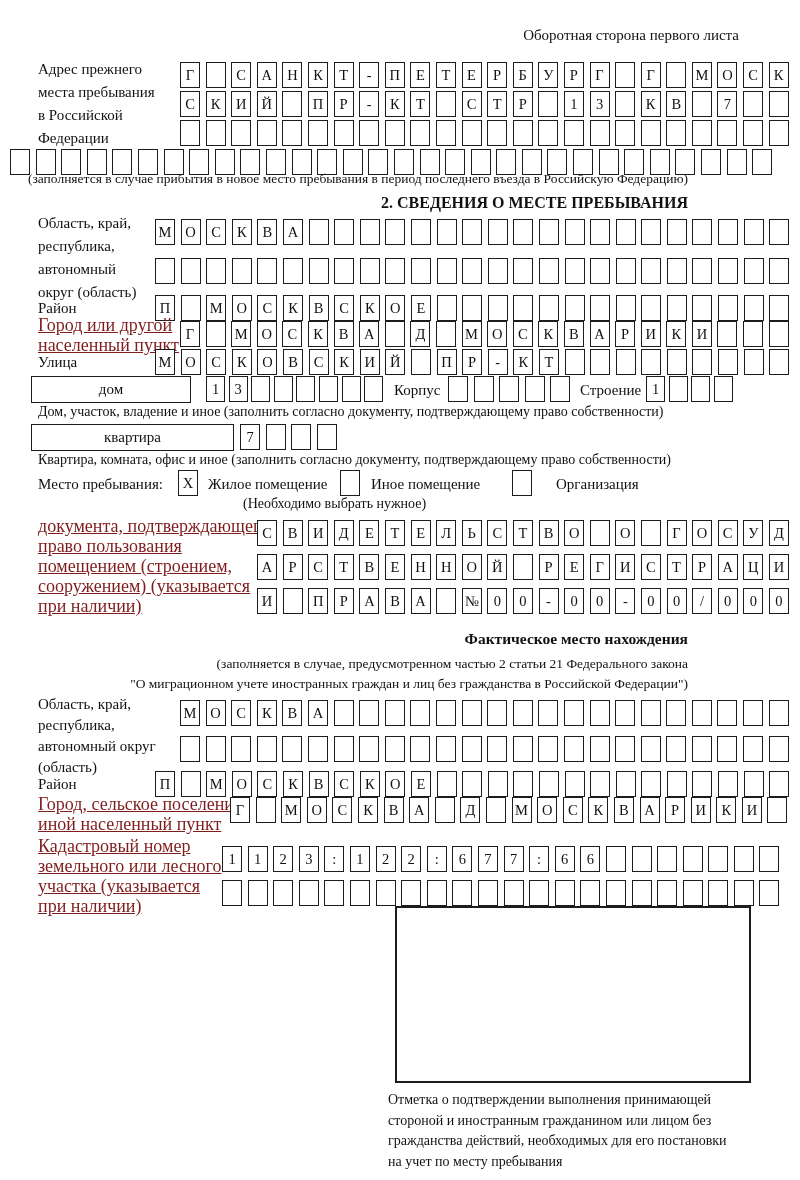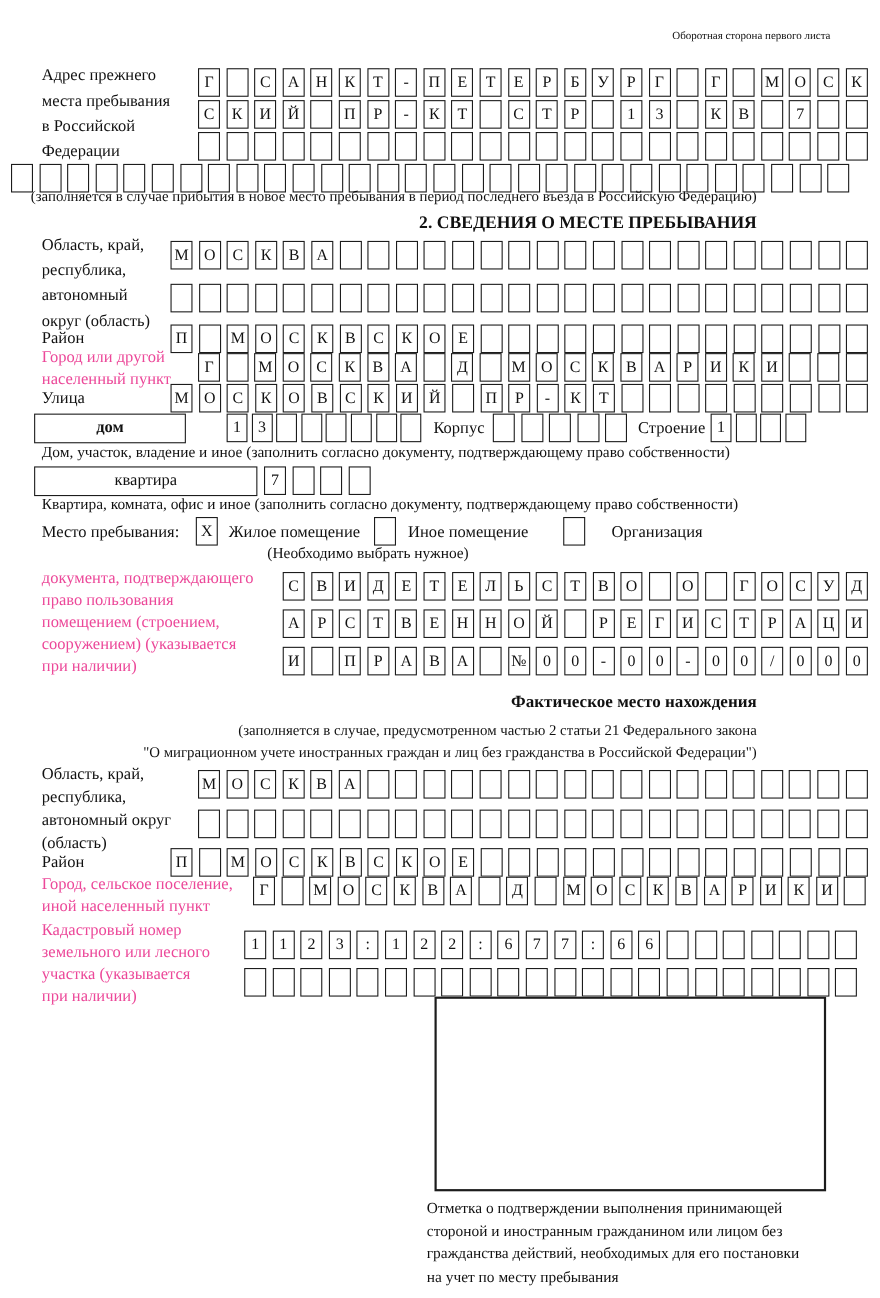--- a/index.html
+++ b/index.html
@@ -3,21 +3,21 @@
 <meta charset="utf-8">
 <style>
   html,body { margin:0; padding:0; background:#fff; }
   .page {
     position:relative; width:800px; height:1180px; background:#ffffff;
     font-family:"Liberation Serif","DejaVu Serif",serif; color:#111;
     overflow:hidden;
   }
   .abs { position:absolute; }
   .lbl { font-size:15px; line-height:23px; color:#111; }
-  .lbl20 { font-size:15px; line-height:20px; color:#ec4899; }
+  .lbl20 { font-size:18px; line-height:20px; color:#7f1d1d;text-decoration:underline; }
   .note { font-size:13.5px; color:#111; }
   .center { left:0; width:688px; text-align:right; }
   .hdr { font-size:16px; font-weight:bold; }
   .hdr2 { font-size:15.5px; font-weight:bold; }
   .brow { position:absolute; display:flex; }
   .cbox {
     box-sizing:border-box; flex:none;
     width:20px; height:26px; margin-right:5.6px;
     border:1.5px solid #1c1c1c; background:#fff;
     display:flex; align-items:center; justify-content:center;
@@ -30,21 +30,21 @@
     font-size:15px; background:#fff;
   }
   .bigbox { position:absolute; box-sizing:border-box; border:2px solid #1c1c1c; background:#fff; }
   .stamp-note { font-size:14px; line-height:20.5px; text-align:left; }
 </style>
 </head>
 <body>
 
 <div class="page">
 
-  <div class="abs note" style="top:27px; right:45px; font-size:10px;">Оборотная сторона первого листа</div>
+  <div class="abs note" style="top:27px; right:61px; font-size:15px;">Оборотная сторона первого листа</div>
 
   <div class="abs lbl" style="left:38px; top:58px;">
     <div>Адрес прежнего</div>
     <div>места пребывания</div>
     <div>в Российской</div>
     <div>Федерации</div>
   </div>
   <div class="brow" style="left:180px; top:62px;">
       <span class="cbox">Г</span>
       <span class="cbox"></span>
@@ -302,21 +302,21 @@
       <span class="cbox"></span>
       <span class="cbox"></span>
       <span class="cbox"></span>
       <span class="cbox"></span>
       <span class="cbox"></span>
       <span class="cbox"></span>
       <span class="cbox"></span>
       <span class="cbox"></span>
     </div>
 
-  <div class="wbox" style="left:31px; top:376px; width:138px;font-weight:bold;">дом</div>
+  <div class="wbox" style="left:31px; top:376px; width:160px;">дом</div>
   <div class="brow" style="left:206px; top:376px;">
       <span class="cbox sm">1</span>
       <span class="cbox sm">3</span>
       <span class="cbox sm"></span>
       <span class="cbox sm"></span>
       <span class="cbox sm"></span>
       <span class="cbox sm"></span>
       <span class="cbox sm"></span>
       <span class="cbox sm"></span>
     </div>

